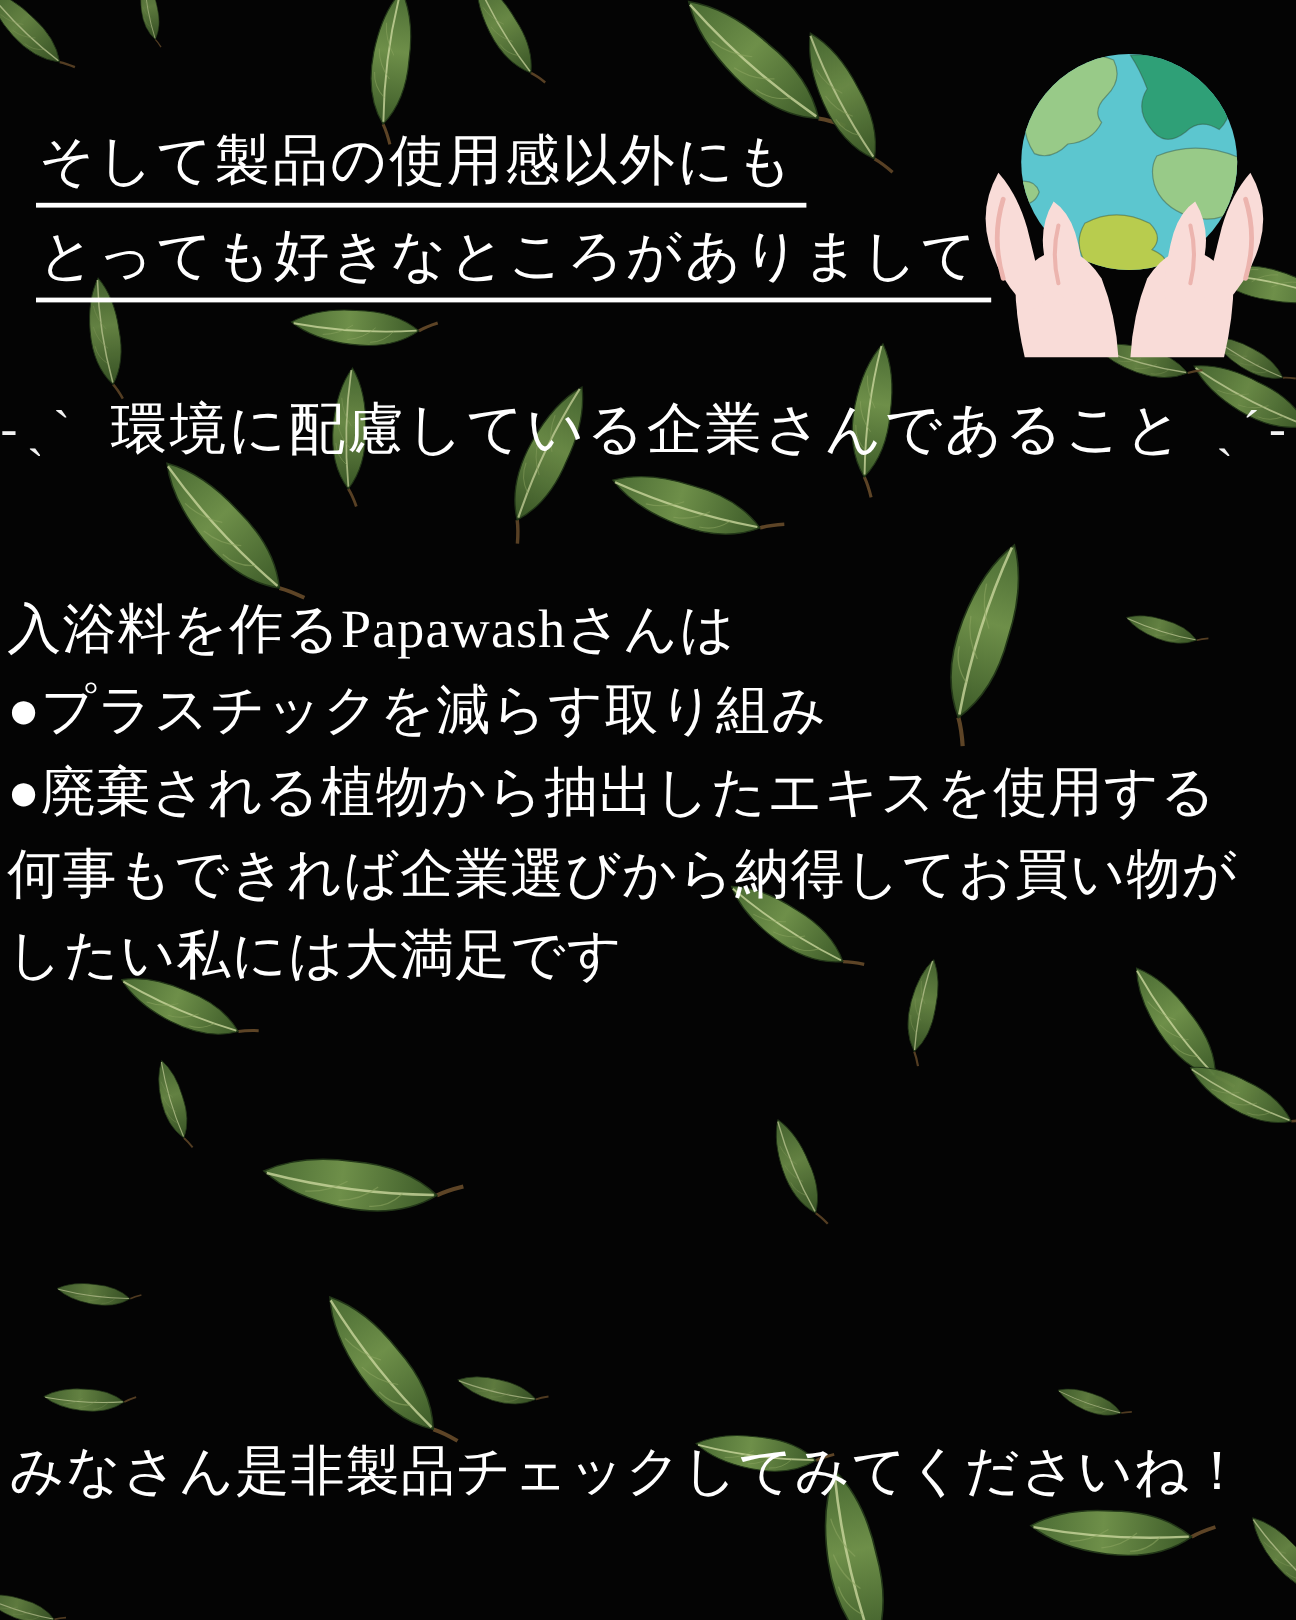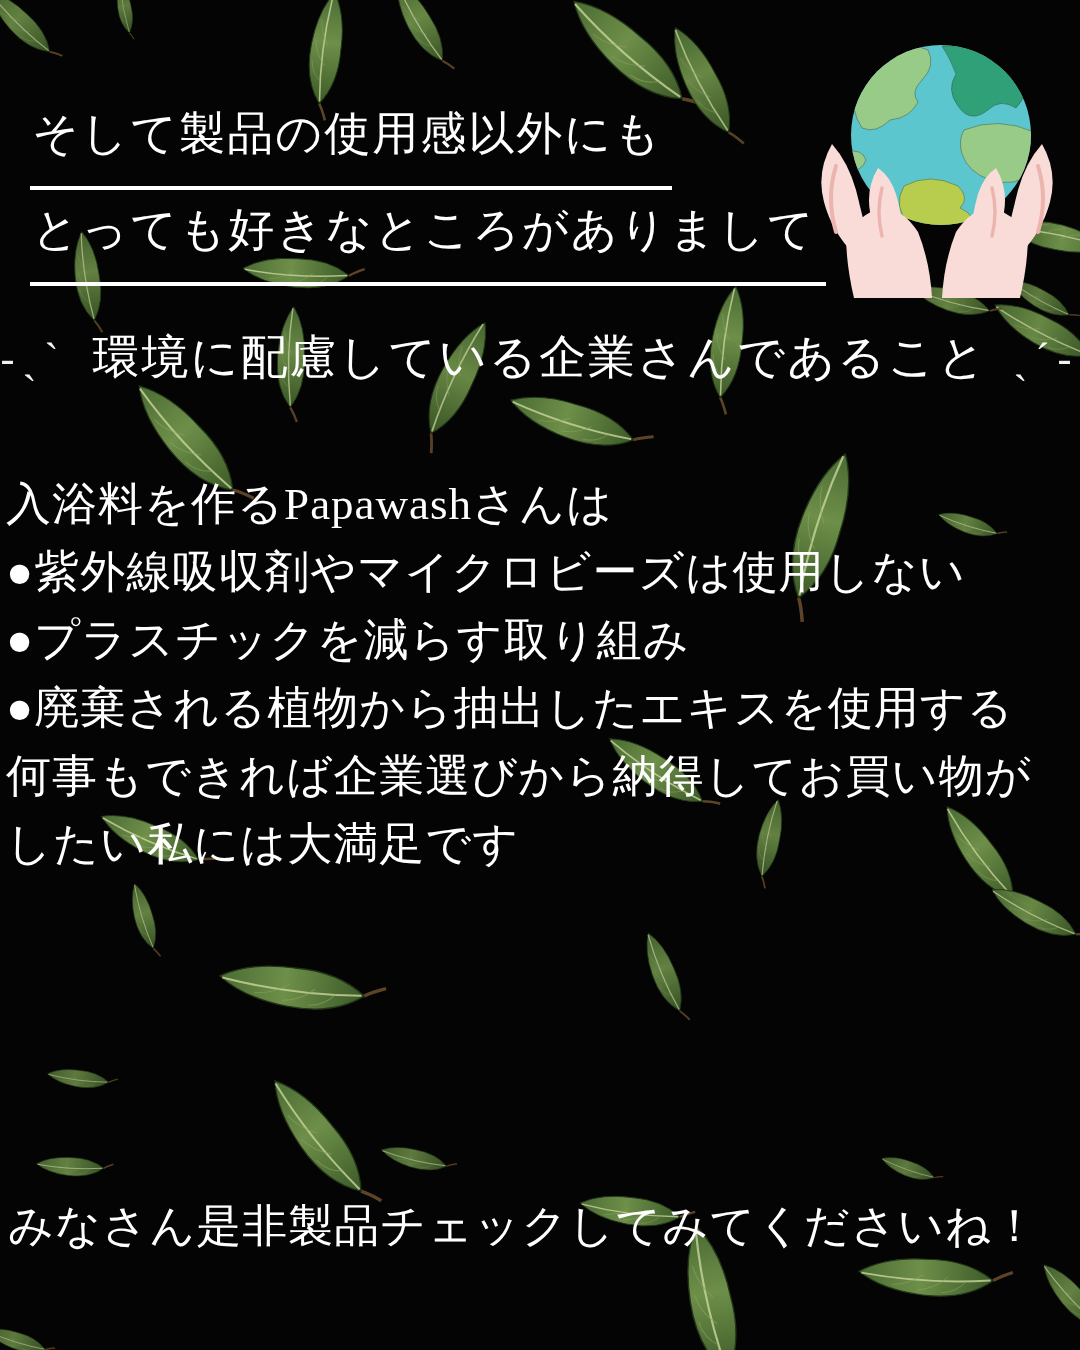--- a/index.html
+++ b/index.html
@@ -7,30 +7,30 @@
     position:relative;width:1080px;height:1350px;margin:0 auto;
     background:#040404;overflow:hidden;
     font-family:"Liberation Serif","DejaVu Serif",serif;
     color:#ffffff;
   }
   .leaf-layer{position:absolute;left:0;top:0;width:1080px;height:1350px;z-index:1;}
   .intro{position:absolute;left:30px;top:106px;z-index:3;}
   .intro .iline{display:block;margin-bottom:12px;}
   .intro .iline span{
     display:inline-block;font-size:46px;line-height:1.22;letter-spacing:2px;
-    font-weight:500;border-bottom:4px solid #ffffff;padding:0 10px 24px 2px;text-align:right;
+    font-weight:500;border-bottom:4px solid #ffffff;padding:0 10px 7px 2px;text-align:right;
   }
   .heading{
     position:absolute;top:326px;left:0;width:1080px;z-index:3;
     display:flex;justify-content:center;align-items:center;gap:26px;
     font-size:47px;letter-spacing:2px;font-weight:500;white-space:nowrap;
   }
   .heading .deco{font-size:42px;letter-spacing:8px;opacity:.95;}
   .body-text{
-    position:absolute;left:6px;top:470px;width:1072px;z-index:3;
+    position:absolute;left:6px;top:490px;width:1072px;z-index:3;
     font-size:45px;line-height:68px;letter-spacing:1px;font-weight:500;
     word-break:break-all;overflow-wrap:anywhere;
   }
   .closing{
     position:absolute;left:8px;top:1196px;width:1072px;z-index:3;
     font-size:45px;letter-spacing:1px;font-weight:400;white-space:nowrap;
   }
   .illo{position:absolute;left:812px;top:36px;width:250px;height:262px;z-index:2;}
 </style>
 </head>
@@ -99,21 +99,20 @@
   </div>
 
   <div class="heading">
     <span class="deco">-ˏ`</span>
     <span>環境に配慮している企業さんであること</span>
     <span class="deco">ˏ´-</span>
   </div>
 
   <div class="body-text">
       <div>入浴料を作るPapawashさんは</div>
-      <div>●紫外線吸収剤やマイクロビーズは使用しない</div>
       <div>●プラスチックを減らす取り組み</div>
       <div>●廃棄される植物から抽出したエキスを使用する</div>
       <div>何事もできれば企業選びから納得してお買い物がしたい私には大満足です</div>
     </div>
 
   <div class="closing">みなさん是非製品チェックしてみてくださいね！</div>
 
   <div class="illo">
     <svg width="250" height="262" viewBox="0 0 250 262" xmlns="http://www.w3.org/2000/svg" xmlns:xlink="http://www.w3.org/1999/xlink">
       <defs>

